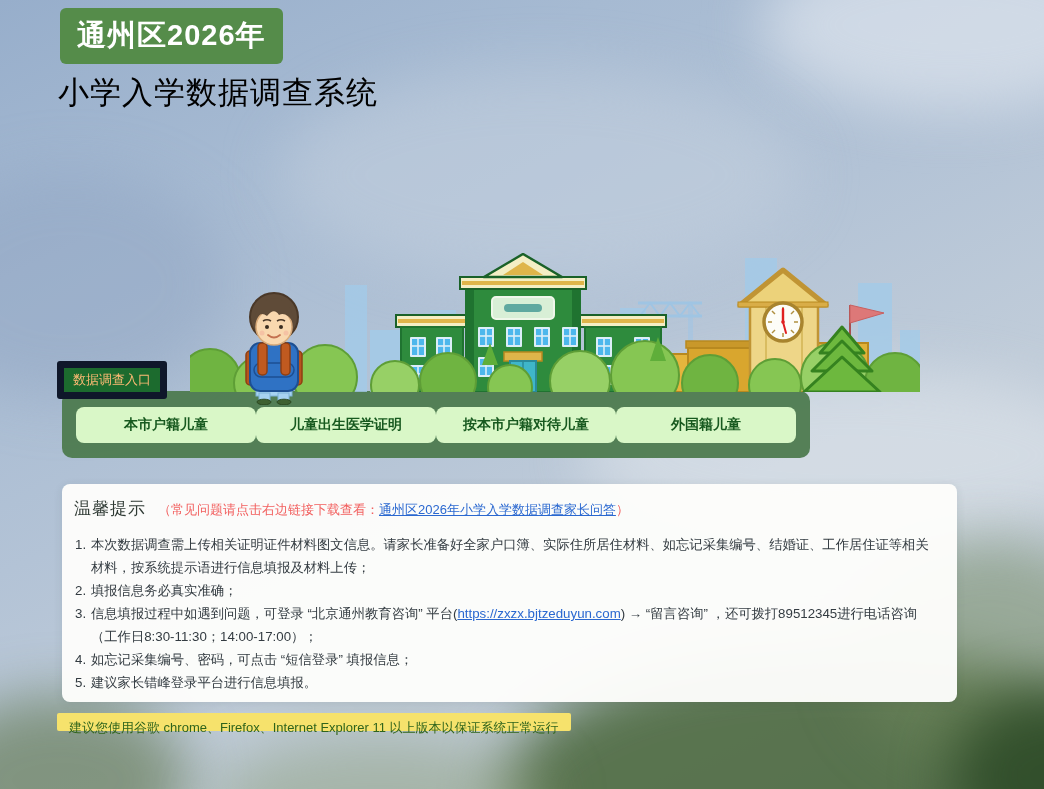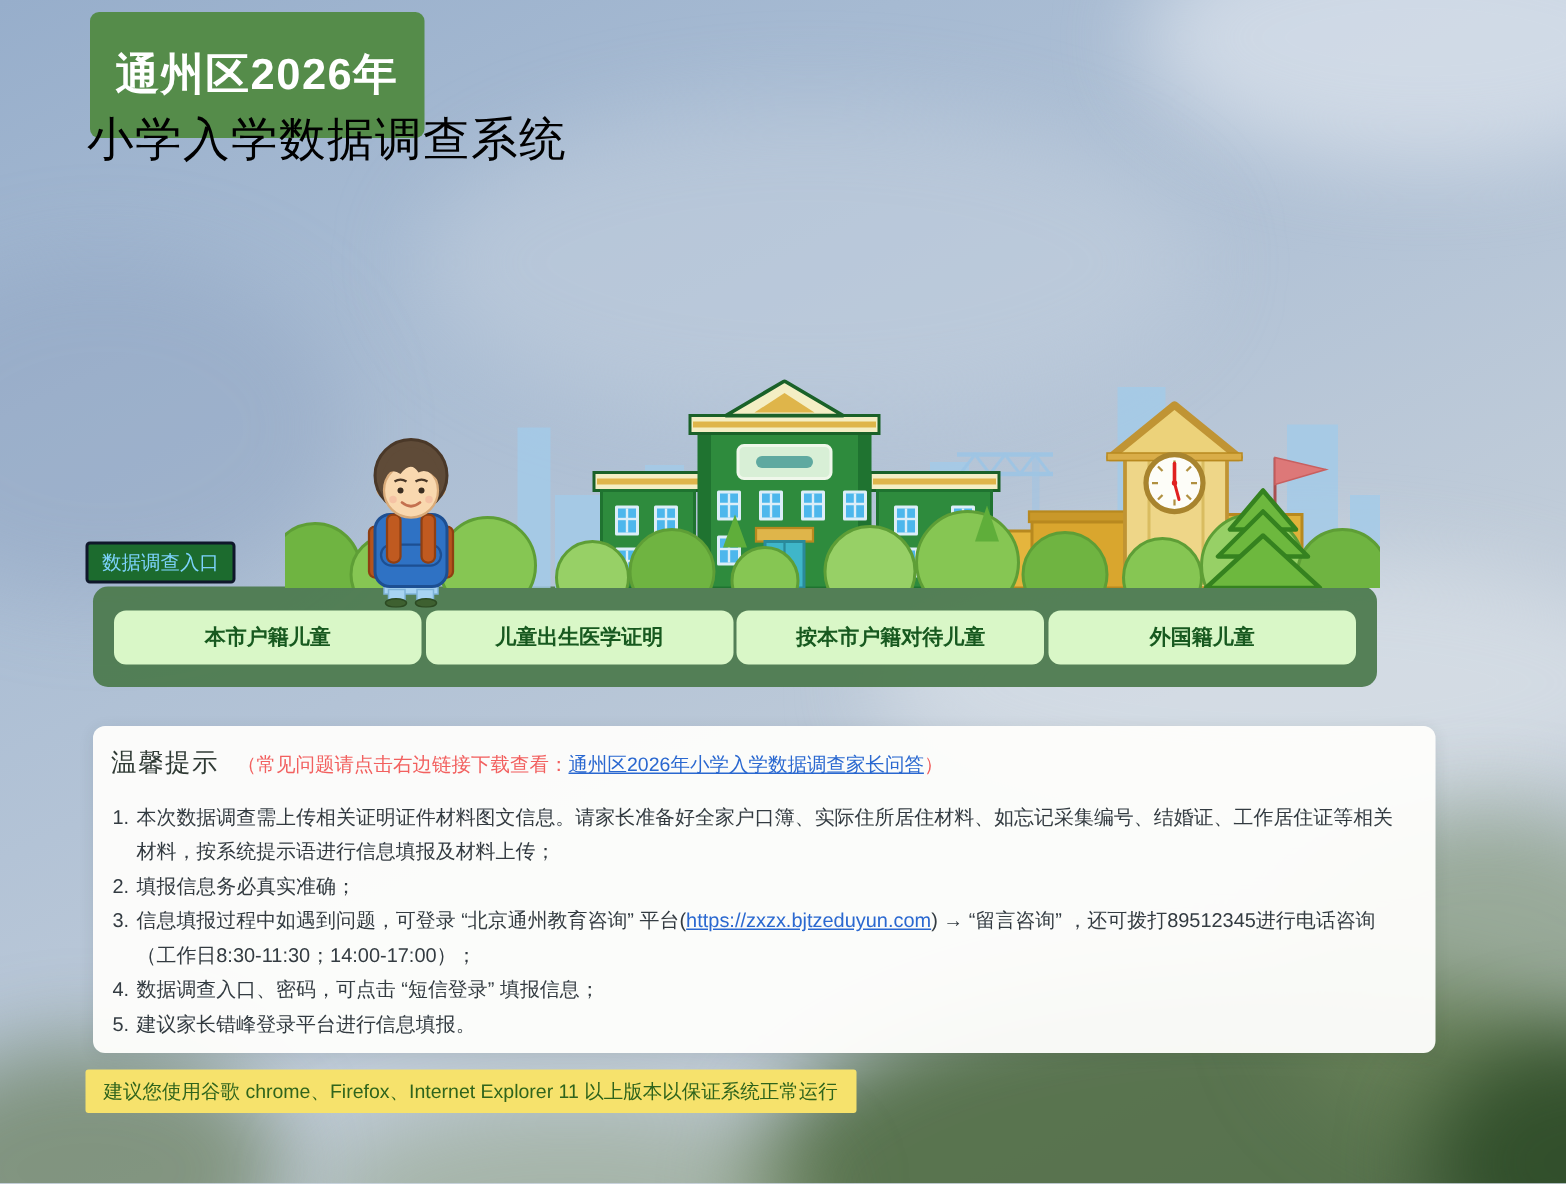--- a/index.html
+++ b/index.html
@@ -15,52 +15,52 @@
   .b3{left:-90px;top:170px;width:320px;height:230px;background:rgba(138,158,188,.38);}
   .b4{left:580px;top:370px;width:540px;height:170px;background:rgba(226,231,237,.55);}
   .b5{left:500px;top:650px;width:660px;height:280px;background:rgba(70,100,55,.85);}
   .b6{left:850px;top:540px;width:280px;height:230px;background:rgba(112,136,92,.5);}
   .b7{left:-70px;top:695px;width:260px;height:170px;background:rgba(88,112,68,.6);}
   .b8{left:210px;top:735px;width:340px;height:130px;background:rgba(132,152,112,.45);}
   .b9{left:950px;top:690px;width:220px;height:170px;background:rgba(40,70,35,.8);}
 
   
   .year-badge{position:absolute;left:60px;top:8px;z-index:4;background:#558C4A;color:#fff;
-      font-size:29px;font-weight:bold;padding:22px 17px;border-radius:6px;letter-spacing:1px;}
+      font-size:29px;font-weight:bold;padding:8px 17px;border-radius:6px;letter-spacing:1px;}
   .page-title{position:absolute;left:58px;top:72px;z-index:4;margin:0;color:#000000;
       font-size:31px;font-weight:500;letter-spacing:1px;}
 
   
   .illu{position:absolute;left:190px;top:253px;width:730px;height:152px;z-index:3;}
 
   
-  .entry-label{position:absolute;left:57px;top:361px;z-index:4;background:#1C6B2E;color:#7dd3fc;
-      font-size:13px;padding:3px 9px;border-radius:3px;border:2px solid #0f172a;}
-  .entry-bar{position:absolute;left:62px;top:391px;width:856px;height:67px;z-index:2;
+  .entry-label{position:absolute;left:57px;top:361px;z-index:4;background:#1C6B2E;color:#fdba74;
+      font-size:13px;padding:3px 9px;border-radius:3px;border:7px solid #0f172a;}
+  .entry-bar{position:absolute;left:62px;top:391px;width:748px;height:67px;z-index:2;
       background:rgba(76,122,78,.94);border-radius:10px;display:flex;align-items:center;
       justify-content:space-between;padding:0 14px;box-sizing:border-box;}
   .entry-btn{width:205px;height:36px;border:none;border-radius:8px;background:#D9F7C7;
       color:#17591F;font-size:14px;font-weight:bold;font-family:inherit;cursor:pointer;}
 
   
   .tips{position:absolute;left:62px;top:484px;width:895px;height:218px;z-index:4;
       background:rgba(253,253,251,.97);border-radius:8px;box-sizing:border-box;
       padding:13px 18px 0 12px;box-shadow:0 2px 10px rgba(40,60,50,.10);}
   .tips-head{display:flex;align-items:baseline;margin-bottom:13px;}
   .tips-title{font-size:17px;color:#2f3a34;letter-spacing:1px;}
   .tips-note{font-size:13px;color:#F2605F;margin-left:12px;}
   .tips-link{color:#2A68D0;text-decoration:underline;cursor:pointer;}
   .tips-list{list-style:none;margin:0;padding:0;font-size:13.3px;color:#333b41;line-height:23px;}
   .tips-list li{position:relative;padding-left:17px;}
   .tips-list .num{position:absolute;left:1px;}
   .item-link{color:#2A68D0;text-decoration:underline;cursor:pointer;}
 
   
   .browser-notice{position:absolute;left:57px;top:713px;z-index:4;display:inline-block;
-      background:#F6E26C;color:#2F641C;font-size:13px;line-height:29px;height:29px;
+      background:#F6E26C;color:#2F641C;font-size:13px;line-height:29px;height:18px;
       padding:0 12px;border-radius:2px;}
 </style>
 </head>
 <body>
 
 <div class="page">
 
   <div class="bg">
     <div class="blob b1"></div>
     <div class="blob b2"></div>
@@ -242,20 +242,20 @@
 
   <section class="tips">
     <div class="tips-head">
       <span class="tips-title">温馨提示</span>
       <span class="tips-note"><span>（常见问题请点击右边链接下载查看：</span><a class="tips-link">通州区2026年小学入学数据调查家长问答</a><span>）</span></span>
     </div>
     <ol class="tips-list">
       <li><span class="num">1.</span><span>本次数据调查需上传相关证明证件材料图文信息。请家长准备好全家户口簿、实际住所居住材料、如忘记采集编号、结婚证、工作居住证等相关材料，按系统提示语进行信息填报及材料上传；</span></li>
       <li><span class="num">2.</span><span>填报信息务必真实准确；</span></li>
       <li><span class="num">3.</span><span>信息填报过程中如遇到问题，可登录 “北京通州教育咨询” 平台(</span><a class="item-link">https://zxzx.bjtzeduyun.com</a><span>) →  “留言咨询” ，还可拨打89512345进行电话咨询（工作日8:30-11:30；14:00-17:00）；</span></li>
-      <li><span class="num">4.</span><span>数据调查入口、密码，可点击 “短信登录” 填报信息；</span></li>
+      <li><span class="num">4.</span><span>如忘记采集编号、密码，可点击 “短信登录” 填报信息；</span></li>
       <li><span class="num">5.</span><span>建议家长错峰登录平台进行信息填报。</span></li>
     </ol>
   </section>
 
   <div class="browser-notice">建议您使用谷歌 chrome、Firefox、Internet Explorer 11 以上版本以保证系统正常运行</div>
 
 </div>
 
 </body></html>

